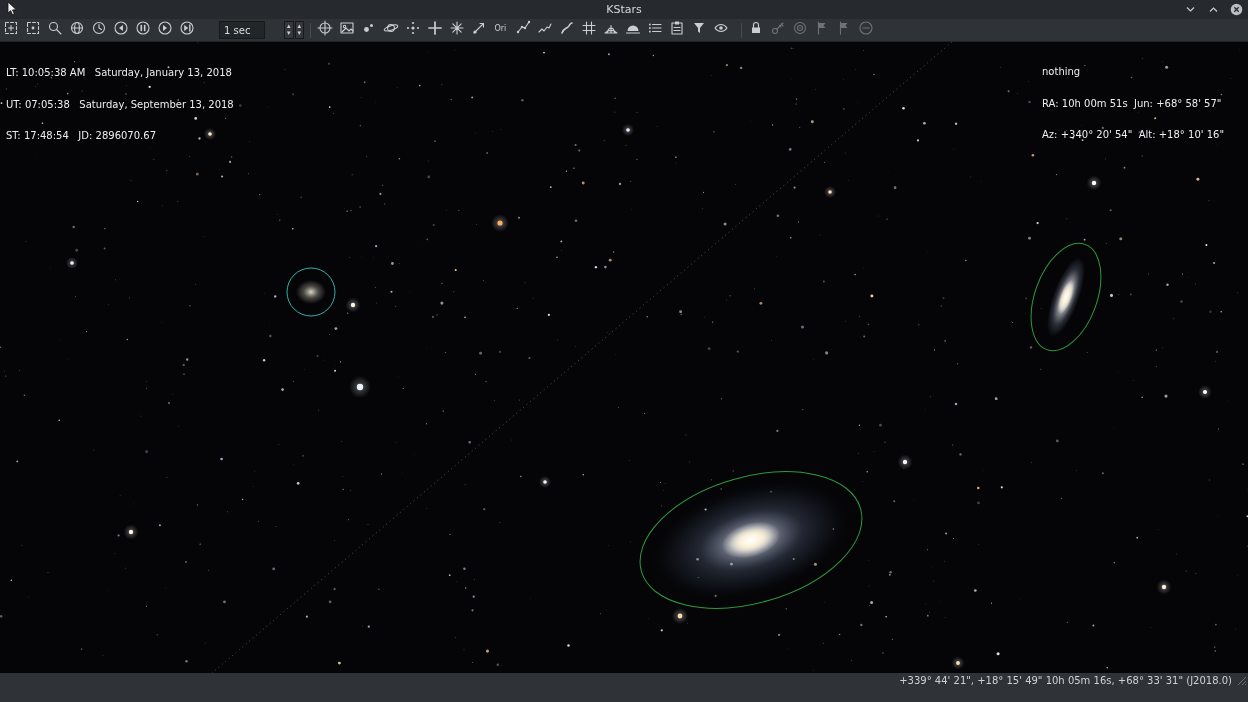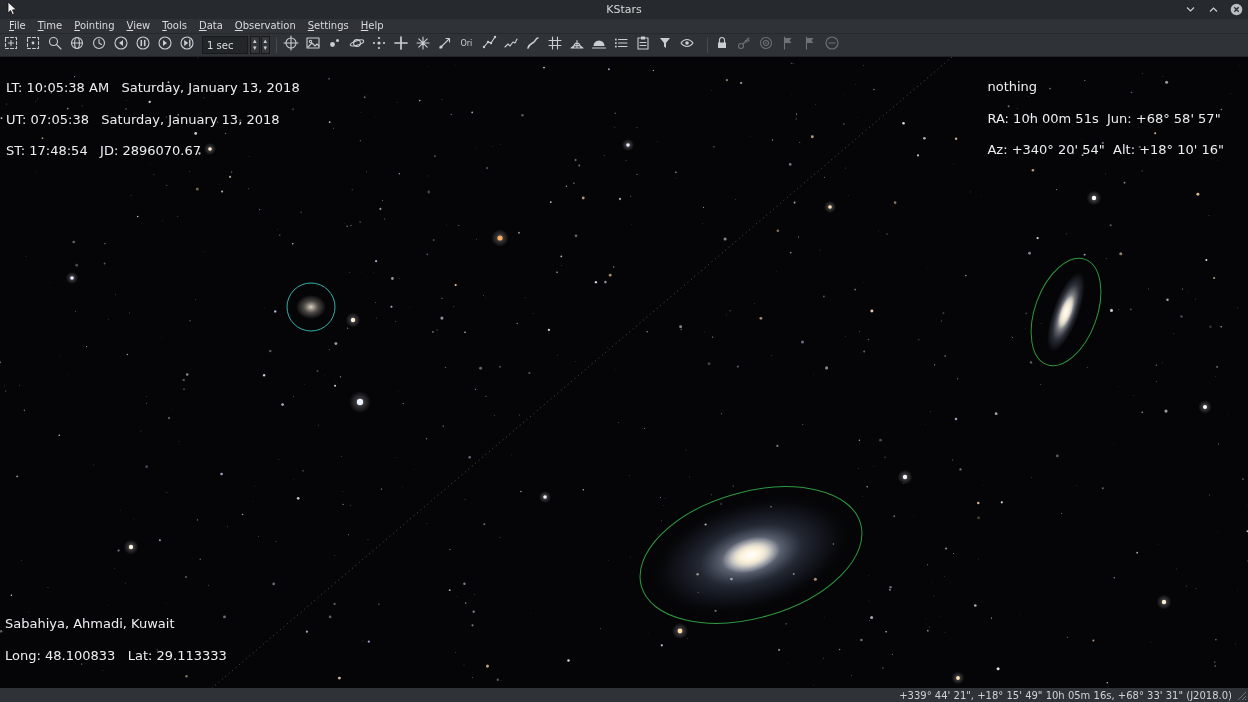--- a/index.html
+++ b/index.html
@@ -21,30 +21,30 @@
   .menu-item::first-letter{text-decoration:underline}
 
   
   .toolbar{height:23px;background:#2f3338;border-bottom:1px solid #202326;display:flex;
     align-items:center;padding-left:3px;flex:0 0 auto}
   .tb-btn{width:22px;height:21px;display:flex;align-items:center;
     color:#c9ced3;border-radius:2px;cursor:default;flex:0 0 auto}
   .tb-btn.disabled{color:#6d7277}
   .tb-sep{width:1px;height:15px;background:#474b50;margin:0 6px;flex:0 0 auto}
   .spinbox{display:flex;align-items:center;height:18px;background:#232629;
-    border:1px solid #17191b;color:#dcdfe1;font-size:10px;padding:0 4px;margin:0 1px;min-width:46px}
+    border:1px solid #17191b;color:#dcdfe1;font-size:10px;padding:0 4px;margin:0 18px;min-width:46px}
   .spin-col{display:flex;flex-direction:column;justify-content:center;height:18px;
     color:#c9ced3;font-size:7px;line-height:7px;padding:0 2px;background:#33373c;
     border:1px solid #17191b;margin-left:1px;cursor:default}
   .spin-col span{display:block;text-align:center}
 
   
   .sky{position:relative;height:631px;background:#050507;overflow:hidden;flex:0 0 auto}
   .sky svg{position:absolute;left:0;top:0}
-  .overlay{position:absolute;color:#eceef0;font-size:13px;line-height:10.5px;white-space:pre;z-index:5}
+  .overlay{position:absolute;color:#eceef0;font-size:10px;line-height:10.5px;white-space:pre;z-index:5}
   .ov-tl{left:6px;top:5px}
   .ov-tr{right:24px;top:4px;text-align:left}
   .ov-bl{left:5px;bottom:6px}
 
   
   .statusbar{height:14px;background:#2f3338;display:flex;align-items:center;
     justify-content:flex-end;color:#ced2d5;font-size:10px;padding-right:16px;
     position:relative;flex:0 0 auto}
   .grip{position:absolute;right:1px;bottom:1px}
 </style>
@@ -71,31 +71,20 @@
       </span>
       <span class="win-btn">
         <svg width="13" height="13" viewBox="0 0 13 13">
             <circle cx="6.5" cy="6.5" r="5.8" fill="#b9bec3"></circle>
             <path d="M4.3 4.3l4.4 4.4M8.7 4.3L4.3 8.7" stroke="#26292d" stroke-width="1.3"></path>
           </svg>
       </span>
     </span>
   </div>
 
-  <div class="menubar" id="menubar">
-      <span class="menu-item">File</span>
-      <span class="menu-item">Time</span>
-      <span class="menu-item">Pointing</span>
-      <span class="menu-item">View</span>
-      <span class="menu-item">Tools</span>
-      <span class="menu-item">Data</span>
-      <span class="menu-item">Observation</span>
-      <span class="menu-item">Settings</span>
-      <span class="menu-item">Help</span>
-    </div>
 
   <div class="toolbar" id="toolbar">
       <span class="tb-btn">
         <span><svg width="16" height="16" viewBox="0 0 16 16" fill="none" stroke="currentColor" stroke-width="1.1" stroke-linecap="round" stroke-linejoin="round">
             <rect x="2.5" y="2.5" width="11" height="11" stroke-dasharray="3 2"></rect>
             <path d="M5.5 8h5M8 5.5v5"></path>
           </svg></span>
       </span>
       <span class="tb-btn">
         <span><svg width="16" height="16" viewBox="0 0 16 16" fill="none" stroke="currentColor" stroke-width="1.1" stroke-linecap="round" stroke-linejoin="round">
@@ -962,34 +951,30 @@
         </g>
         <g>
           <ellipse cx="751" cy="498" rx="105" ry="56" fill="url(#gSpiral)" transform="rotate(-16 751 498)"></ellipse>
           <ellipse cx="751" cy="498" rx="30" ry="17" fill="url(#gCore)" transform="rotate(-16 751 498)"></ellipse>
           <ellipse cx="751" cy="498" rx="114" ry="63" fill="none" stroke="#2e9a3f" stroke-width="1" transform="rotate(-16 751 498)"></ellipse>
         </g>
       </svg>
 
     <div class="overlay ov-tl">
       <div>LT: 10:05:38 AM   Saturday, January 13, 2018</div>
-      <div>UT: 07:05:38   Saturday, January 13, 2018</div>
+      <div>UT: 07:05:38   Saturday, September 13, 2018</div>
       <div>ST: 17:48:54   JD: 2896070.67</div>
     </div>
 
     <div class="overlay ov-tr">
       <div>nothing</div>
       <div>RA: 10h 00m 51s  Jun: +68° 58' 57"</div>
       <div>Az: +340° 20' 54"  Alt: +18° 10' 16"</div>
     </div>
 
-    <div class="overlay ov-bl">
-      <div>Sabahiya, Ahmadi, Kuwait</div>
-      <div>Long: 48.100833   Lat: 29.113333</div>
-    </div>
   </div>
 
   <div class="statusbar">
     <span>+339° 44' 21", +18° 15' 49"  10h 05m 16s, +68° 33' 31" (J2018.0)</span>
     <svg class="grip" width="10" height="10" viewBox="0 0 10 10">
       <path d="M9 1L1 9M9 5L5 9M9 8L8 9" stroke="#6a6f74" stroke-width="1"></path>
     </svg>
   </div>
 
 </div>

